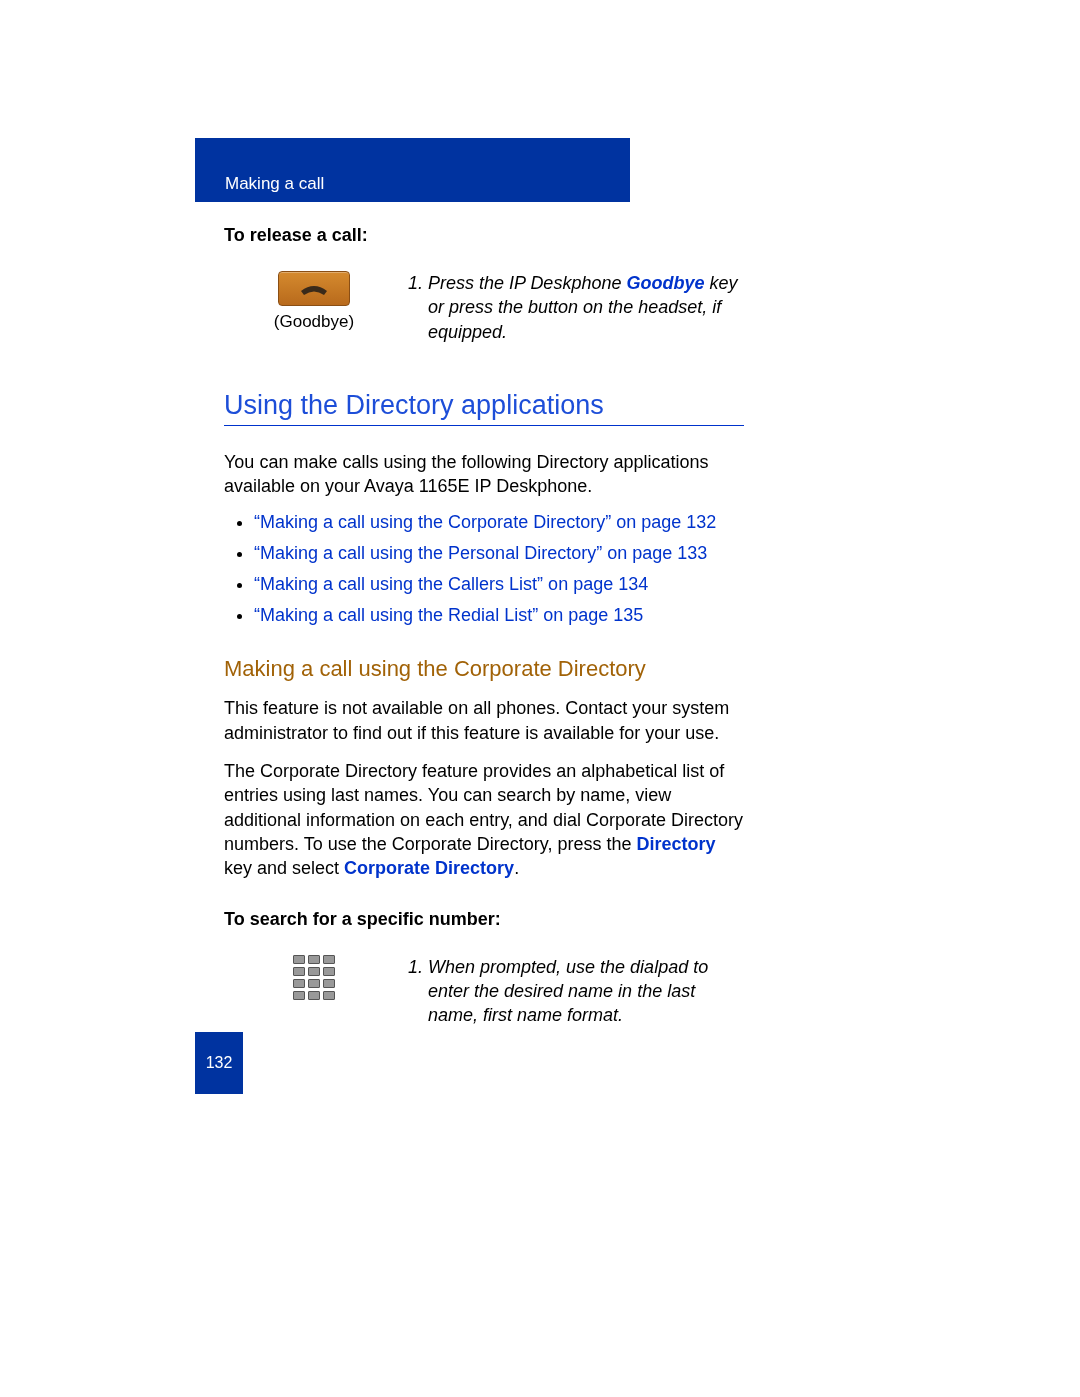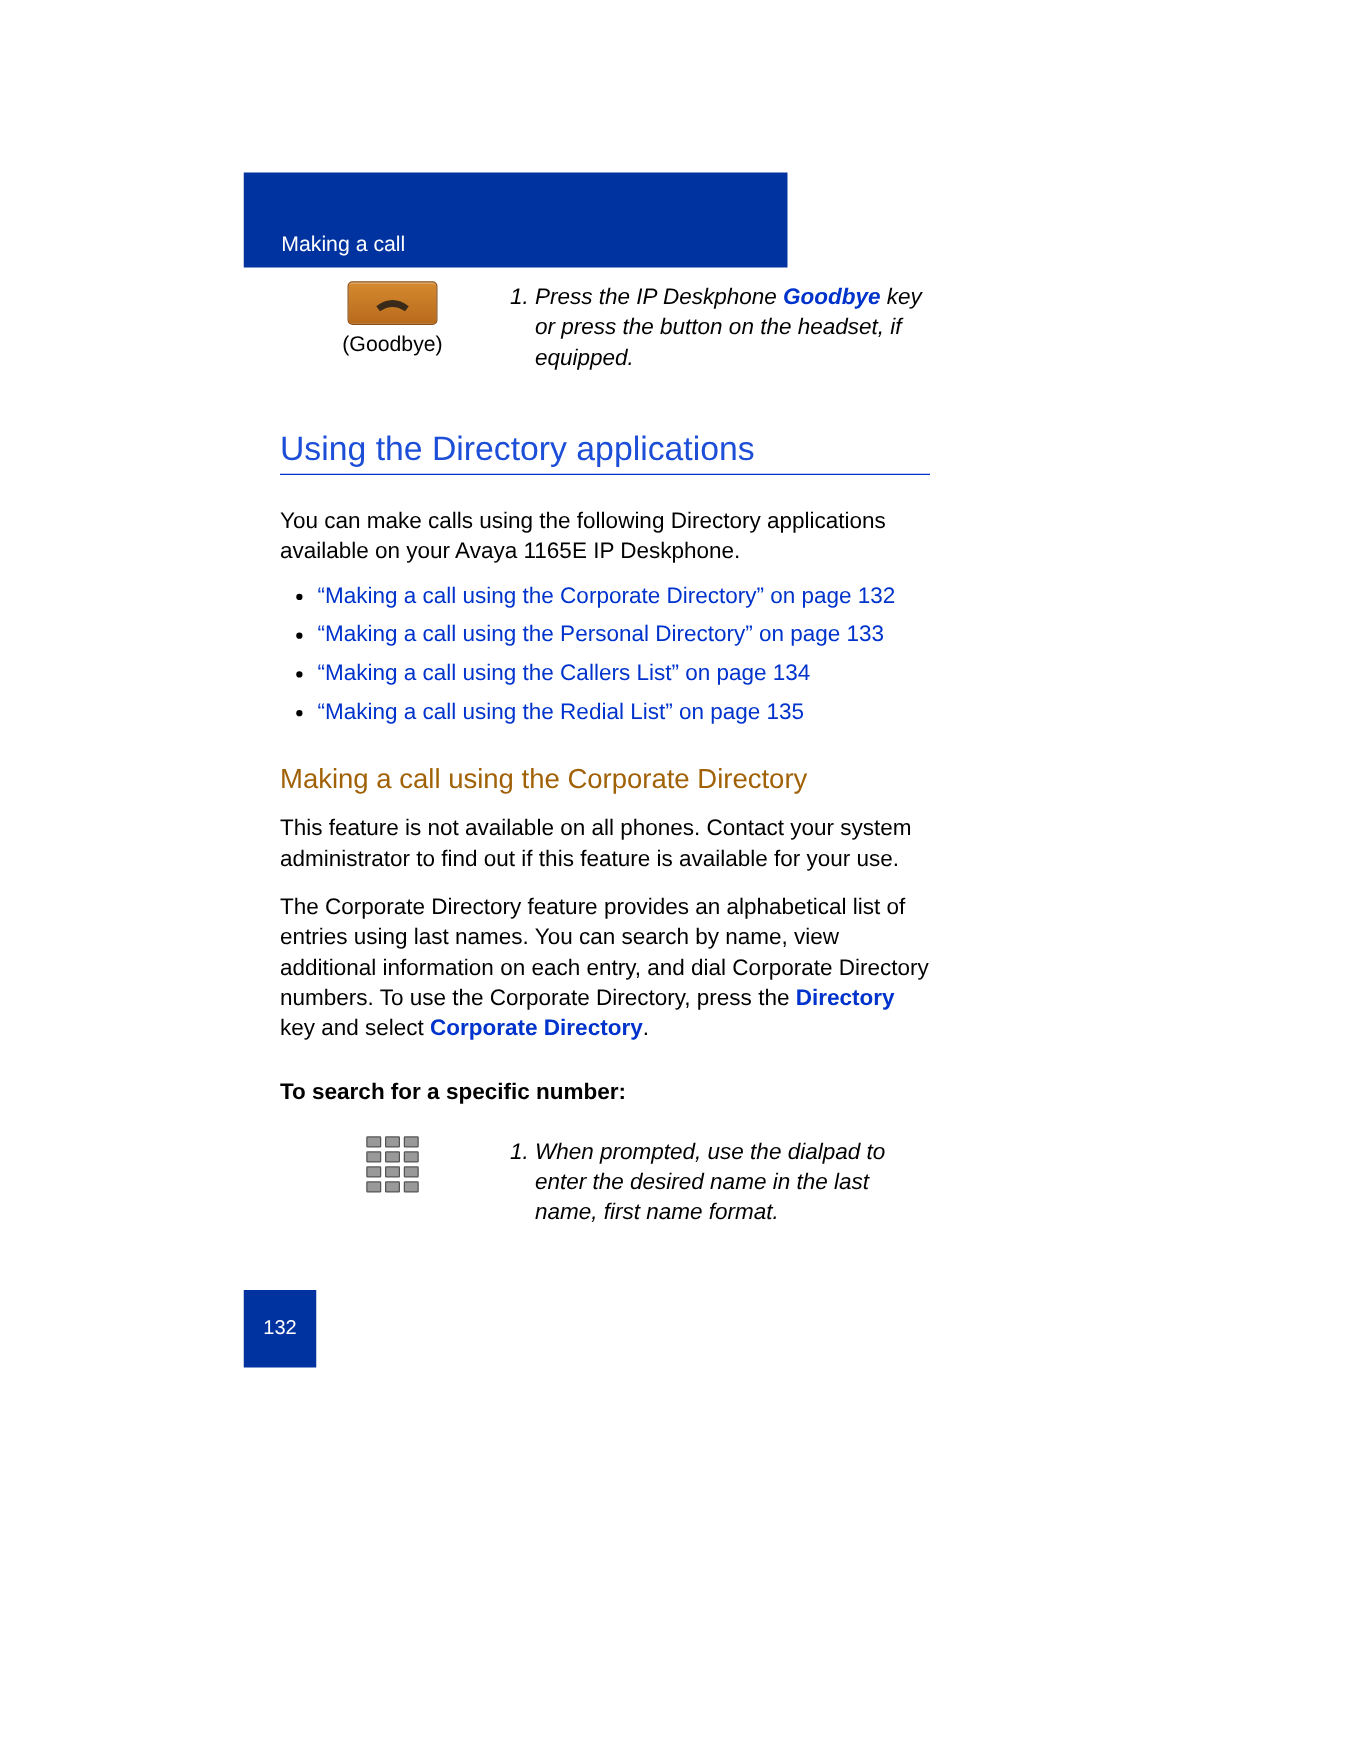--- a/index.html
+++ b/index.html
@@ -13,21 +13,21 @@
   .page {
     position: relative;
     width: 1080px;
     height: 1397px;
   }
   .header-bar {
     position: absolute;
     left: 195px;
     top: 138px;
     width: 435px;
-    height: 76px;
+    height: 64px;
     background: #0033a0;
     color: #fff;
     display: flex;
     align-items: flex-end;
     padding: 0 0 8px 30px;
     box-sizing: border-box;
     font-size: 17px;
   }
   .content {
     position: absolute;
@@ -119,41 +119,42 @@
     height: 9px;
     background: #999;
     border: 1px solid #555;
     box-sizing: border-box;
     border-radius: 1px;
   }
   .footer-bar {
     position: absolute;
     left: 195px;
     top: 1032px;
-    width: 58px;
+    width: 48px;
     height: 62px;
     background: #0033a0;
     color: #fff;
     display: flex;
     align-items: center;
     justify-content: center;
     font-size: 16px;
   }
 </style>
 </head>
 <body>
 
 <div class="page">
 
   <div class="header-bar">
     <span>Making a call</span>
   </div>
 
   <div class="content">
 
+    <div class="bold-heading">To release a call:</div>
 
     <div class="step-row">
       <div class="icon-col">
         <div class="goodbye-btn">
           <svg width="34" height="18" viewBox="0 0 34 18">
             <path d="M4 11 Q17 1 30 11 L27 15 Q17 8 7 15 Z" fill="#3a2a1a"></path>
           </svg>
         </div>
         <div class="icon-caption">(Goodbye)</div>
       </div>

